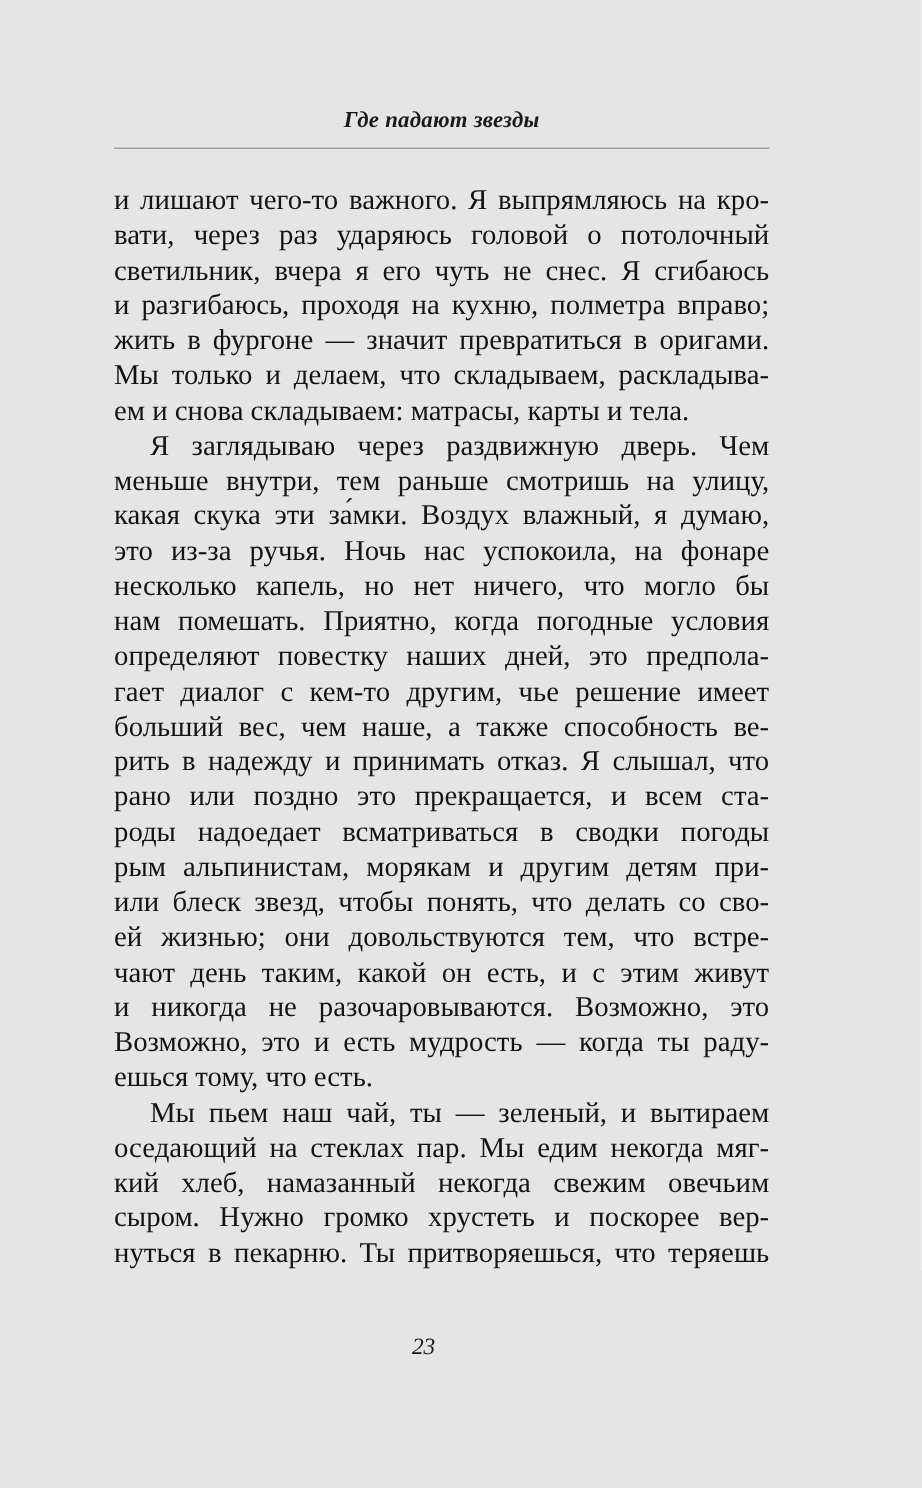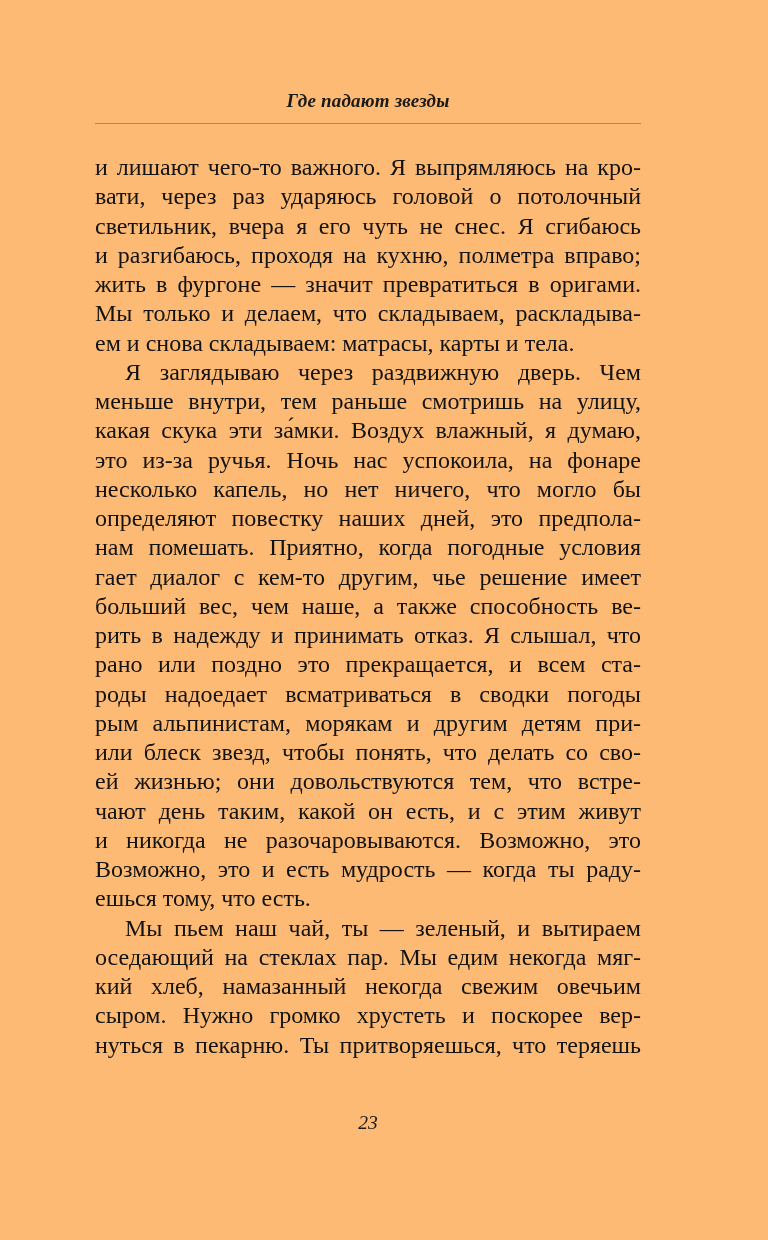--- a/index.html
+++ b/index.html
@@ -8,21 +8,21 @@
     width: 768px;
     height: 1240px;
     font-family: "Liberation Serif", serif;
     color: #131313;
     overflow: hidden;
   }
   .page {
     position: relative;
     width: 768px;
     height: 1240px;
-    background: #fdba74;
+    background: #e5e5e5;
   }
   .text-col {
     position: absolute;
     left: 95px;
     top: 0;
     width: 546px;
   }
   .running-head {
     margin-top: 90px;
     text-align: center;
@@ -50,21 +50,21 @@
     white-space: normal;
   }
   .line.line-last {
     text-align-last: left;
   }
   .paragraph.indent .line:first-child {
     text-indent: 30px;
   }
   .page-number {
     position: absolute;
-    left: 95px;
+    left: 80px;
     width: 546px;
     top: 1112px;
     text-align: center;
     font-style: italic;
     font-size: 19.5px;
     color: #1a1a1a;
   }
 </style>
 </head>
 <body>
@@ -82,22 +82,22 @@
           <div class="line">жить в фургоне — значит превратиться в оригами.</div>
           <div class="line">Мы только и делаем, что складываем, раскладыва-</div>
           <div class="line line-last">ем и снова складываем: матрасы, карты и тела.</div>
         </div>
         <div class="paragraph indent">
           <div class="line">Я заглядываю через раздвижную дверь. Чем</div>
           <div class="line">меньше внутри, тем раньше смотришь на улицу,</div>
           <div class="line">какая скука эти за́мки. Воздух влажный, я думаю,</div>
           <div class="line">это из-за ручья. Ночь нас успокоила, на фонаре</div>
           <div class="line">несколько капель, но нет ничего, что могло бы</div>
+          <div class="line">нам помешать. Приятно, когда погодные условия</div>
           <div class="line">определяют повестку наших дней, это предпола-</div>
-          <div class="line">нам помешать. Приятно, когда погодные условия</div>
           <div class="line">гает диалог с кем-то другим, чье решение имеет</div>
           <div class="line">больший вес, чем наше, а также способность ве-</div>
           <div class="line">рить в надежду и принимать отказ. Я слышал, что</div>
           <div class="line">рано или поздно это прекращается, и всем ста-</div>
           <div class="line">роды надоедает всматриваться в сводки погоды</div>
           <div class="line">рым альпинистам, морякам и другим детям при-</div>
           <div class="line">или блеск звезд, чтобы понять, что делать со сво-</div>
           <div class="line">ей жизнью; они довольствуются тем, что встре-</div>
           <div class="line">чают день таким, какой он есть, и с этим живут</div>
           <div class="line">и никогда не разочаровываются. Возможно, это</div>

